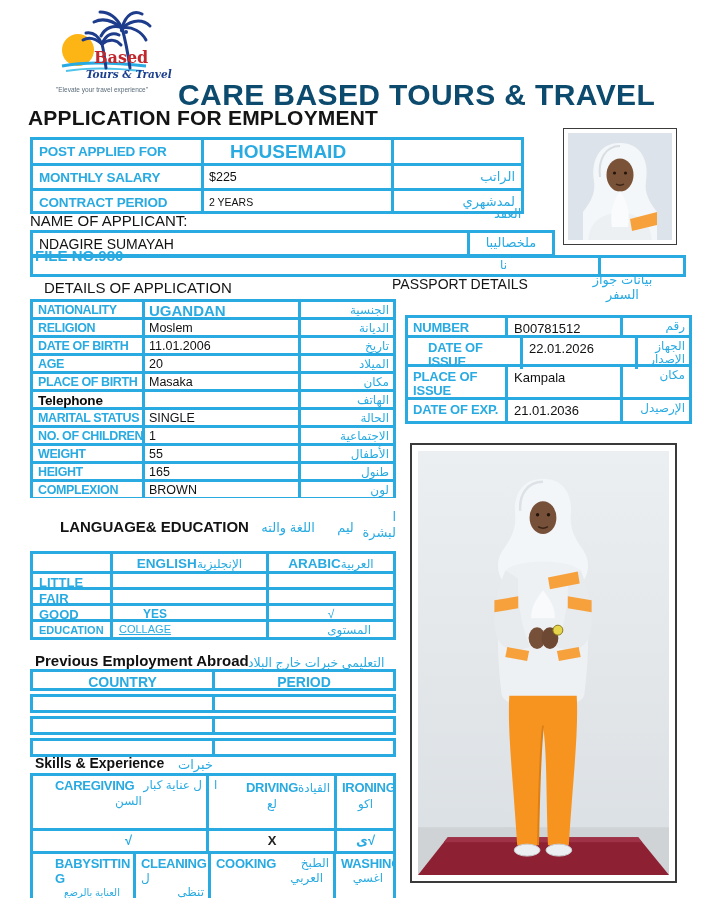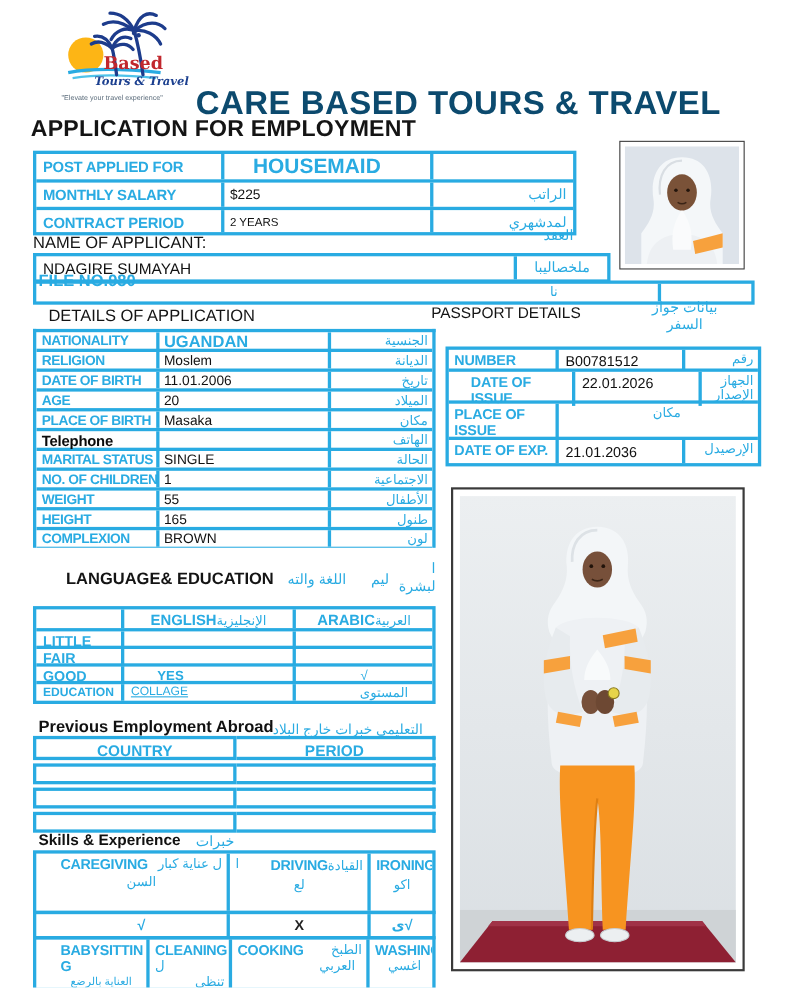--- a/index.html
+++ b/index.html
@@ -284,20 +284,21 @@
     <div class="pt-row ph2">
       <div class="pt-label">DATE OF ISSUE</div>
       <div class="pt-val">22.01.2026</div>
       <div class="pt-ar" dir="rtl">
         <div>الجهاز</div>
         <div>الإصدار</div>
       </div>
     </div>
     <div class="pt-row ph3">
       <div class="pt-label">PLACE OF ISSUE</div>
+      <div class="pt-val">Kampala</div>
       <div class="pt-ar" dir="rtl">مكان</div>
     </div>
     <div class="pt-row ph4">
       <div class="pt-label">DATE OF EXP.</div>
       <div class="pt-val">21.01.2036</div>
       <div class="pt-ar" dir="rtl">الإرصيدل</div>
     </div>
   </div>
 
   <div class="abs fp">

